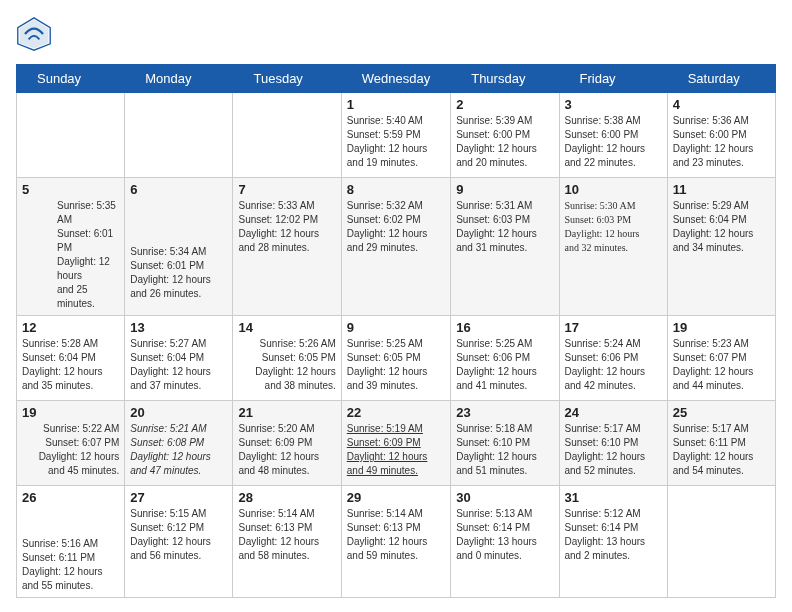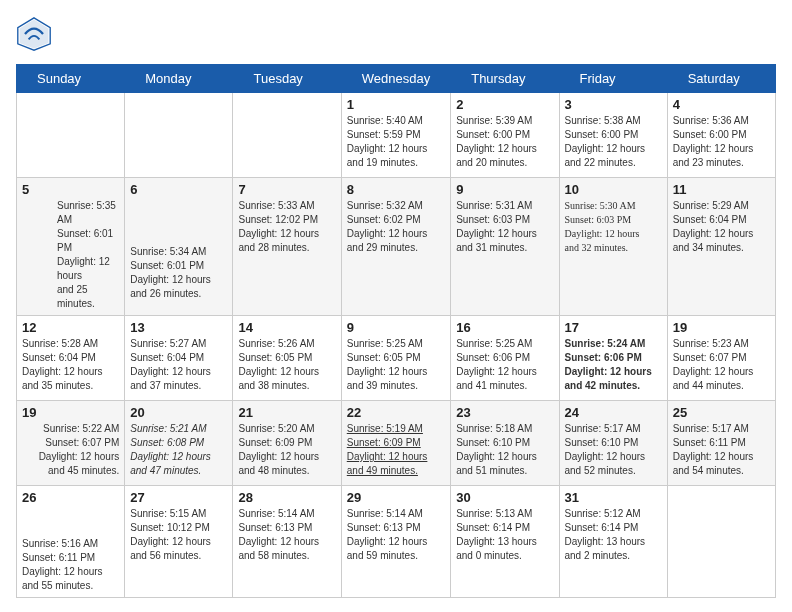--- a/index.html
+++ b/index.html
@@ -225,42 +225,42 @@
         </td>
         <td>
           <span class="day-num">13</span>
           <div class="day-info" style="white-space: pre-line;">Sunrise: 5:27 AM
 Sunset: 6:04 PM
 Daylight: 12 hours
 and 37 minutes.</div>
         </td>
         <td>
           <span class="day-num">14</span>
-          <div class="day-info" style="white-space: pre-line;">Sunrise: 5:26 AM
+          <div class="day-info" style="white-space: pre-line; text-align: right;">Sunrise: 5:26 AM
 Sunset: 6:05 PM
 Daylight: 12 hours
 and 38 minutes.</div>
         </td>
         <td>
           <span class="day-num">9</span>
           <div class="day-info" style="white-space: pre-line;">Sunrise: 5:25 AM
 Sunset: 6:05 PM
 Daylight: 12 hours
 and 39 minutes.</div>
         </td>
         <td>
           <span class="day-num">16</span>
           <div class="day-info" style="white-space: pre-line;">Sunrise: 5:25 AM
 Sunset: 6:06 PM
 Daylight: 12 hours
 and 41 minutes.</div>
         </td>
         <td>
           <span class="day-num">17</span>
-          <div class="day-info" style="white-space: pre-line; font-weight: bold;">Sunrise: 5:24 AM
+          <div class="day-info" style="white-space: pre-line;">Sunrise: 5:24 AM
 Sunset: 6:06 PM
 Daylight: 12 hours
 and 42 minutes.</div>
         </td>
         <td>
           <span class="day-num">19</span>
           <div class="day-info" style="white-space: pre-line;">Sunrise: 5:23 AM
 Sunset: 6:07 PM
 Daylight: 12 hours
 and 44 minutes.</div>
@@ -321,21 +321,21 @@
         <td>
           <span class="day-num">26</span>
           <div class="day-info" style="white-space: pre-line; margin-top: 32px;">Sunrise: 5:16 AM
 Sunset: 6:11 PM
 Daylight: 12 hours
 and 55 minutes.</div>
         </td>
         <td>
           <span class="day-num">27</span>
           <div class="day-info" style="white-space: pre-line;">Sunrise: 5:15 AM
-Sunset: 10:12 PM
+Sunset: 6:12 PM
 Daylight: 12 hours
 and 56 minutes.</div>
         </td>
         <td>
           <span class="day-num">28</span>
           <div class="day-info" style="white-space: pre-line;">Sunrise: 5:14 AM
 Sunset: 6:13 PM
 Daylight: 12 hours
 and 58 minutes.</div>
         </td>

